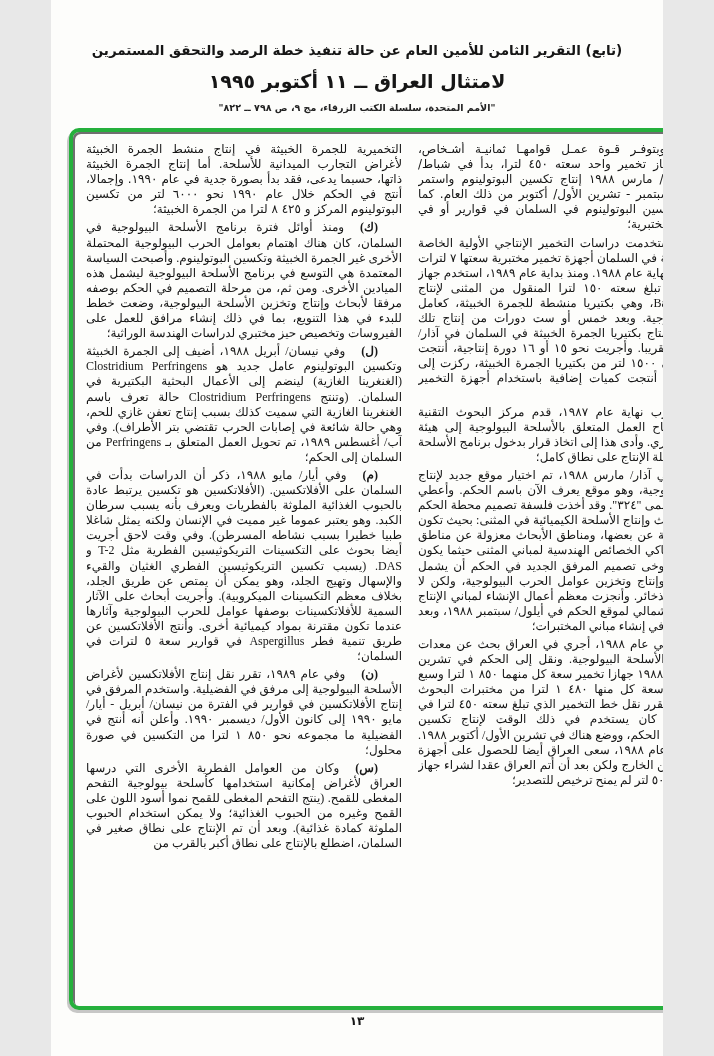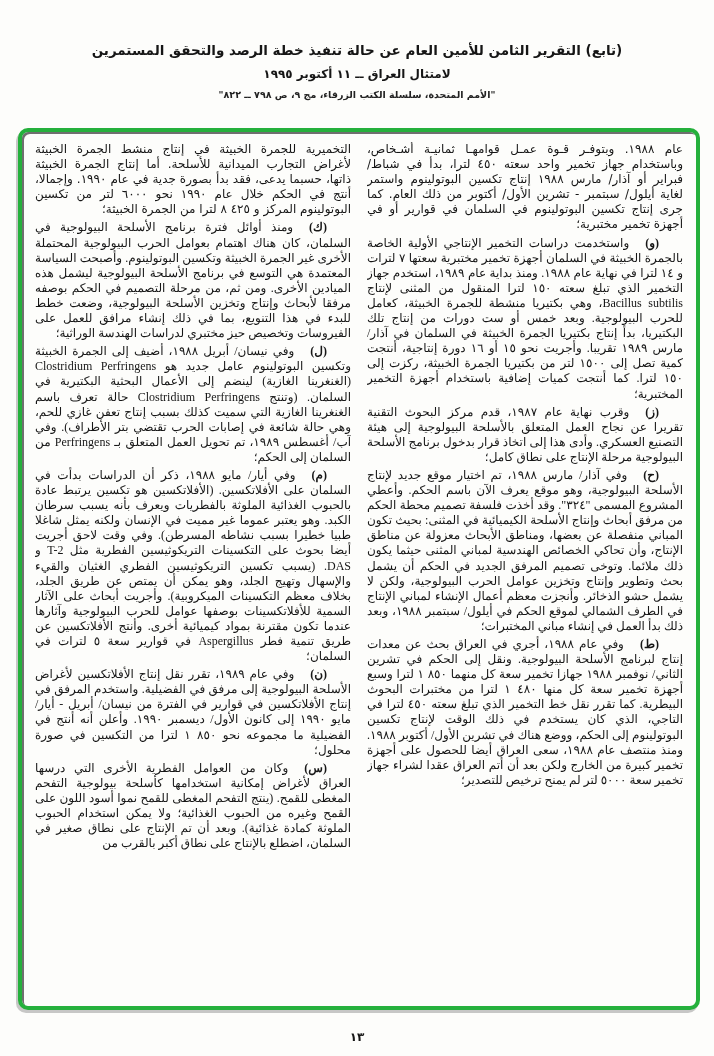--- a/index.html
+++ b/index.html
@@ -1,44 +1,44 @@
 <!DOCTYPE html>
 <html lang="ar" style="--green: #25b03c;"><head>
 <meta charset="utf-8">
 <style>
   html,body{margin:0;padding:0;background:#e8e8e8;}
   .page{
-    position:relative;width:714px;height:1056px;background:#fdfdfb;
+    position:relative;width:612px;height:1056px;background:#fdfdfb;
     font-family:"DejaVu Sans",sans-serif;color:#161616;overflow:hidden;
     margin:0 auto;
   }
   .hdr{direction:rtl;text-align:center;padding-top:38px;}
   .hdr-line1{font-size:13.5px;font-weight:bold;line-height:1.9;}
-  .hdr-line2{font-size:12px;font-weight:bold;line-height:1.8;}
+  .hdr-line2{font-size:19px;font-weight:bold;line-height:1.8;}
   .hdr-line3{font-size:9.5px;font-weight:bold;line-height:2.1;color:#222;}
   .frame{
     position:absolute;left:18px;top:128px;width:682px;height:882px;
     box-sizing:border-box;border:4px solid var(--green,#25b03c);border-radius:10px;
     box-shadow:inset 2px 2px 0 rgba(35,35,35,.65), -2px 3px 0 rgba(40,40,40,.25);
     background:#fdfdfb;overflow:hidden;
   }
   .cols{
     direction:rtl;display:flex;gap:16px;
     padding:10px 13px 8px 13px;box-sizing:border-box;height:100%;
   }
   .col{flex:1 1 0;overflow:hidden;}
   .para{
     direction:rtl;text-align:justify;text-justify:inter-word;
     font-size:12px;line-height:15.1px;margin:0 0 3px 0;color:#161616;
   }
   .para.indent{text-indent:24px;font-family:Liberation Serif, serif;}
   .plabel{font-weight:bold;}
   .plabel:not(:empty){margin-left:16px;}
   .pagenum{
-    position:absolute;bottom:12px;left:0;right:0;text-align:center;
+    position:absolute;bottom:28px;left:0;right:0;text-align:center;
     font-size:12px;font-weight:bold;direction:rtl;
   }
 </style>
 </head>
 <body>
 
 <div class="page">
 
   <div class="hdr">
     <div class="hdr-line1">(تابع) التقرير الثامن للأمين العام عن حالة تنفيذ خطة الرصد والتحقق المستمرين</div>

